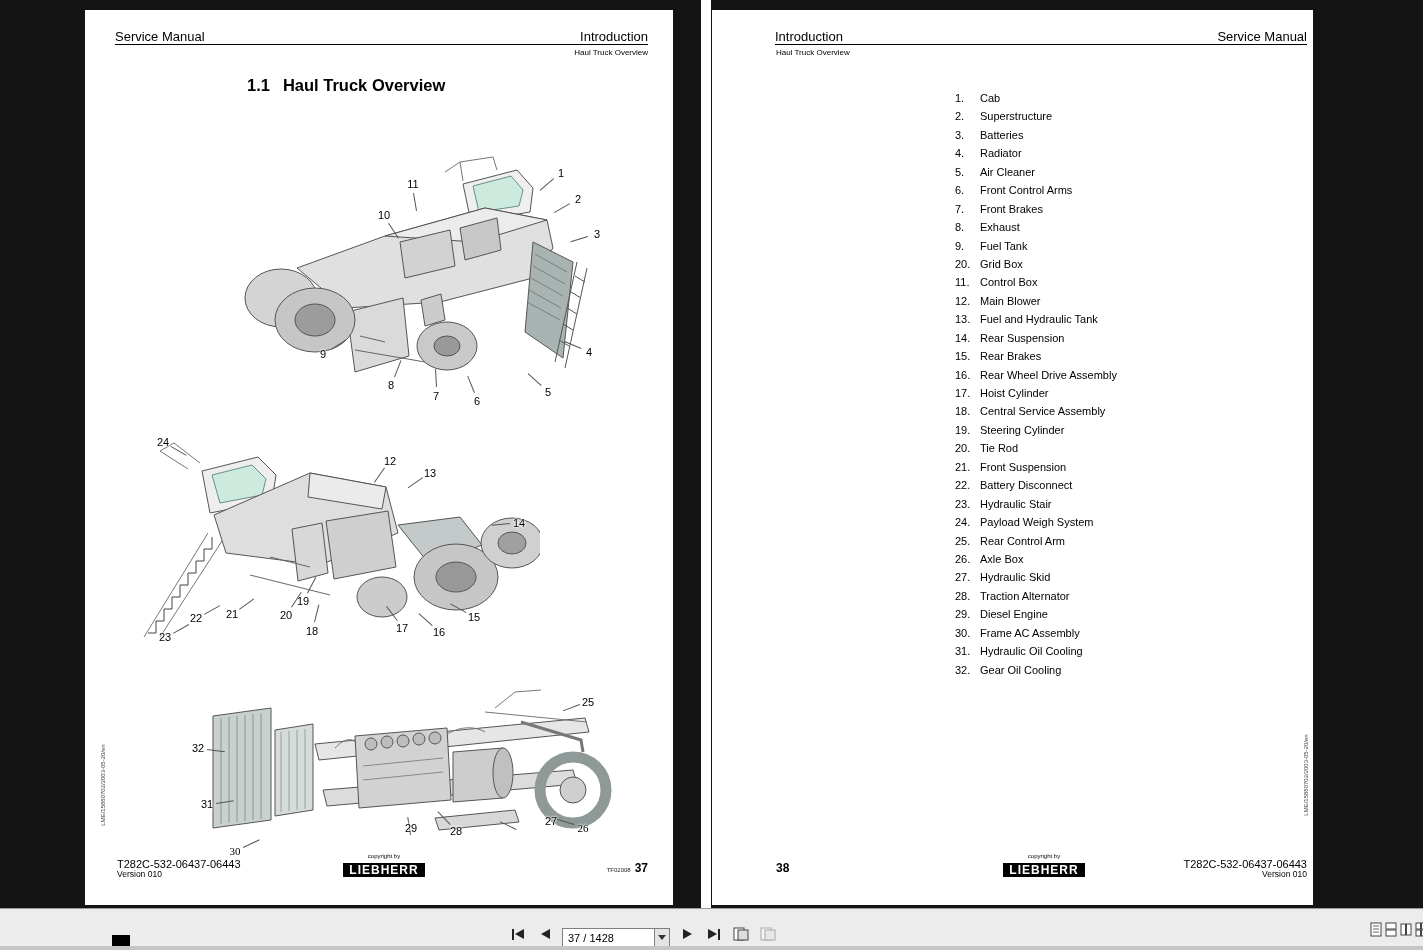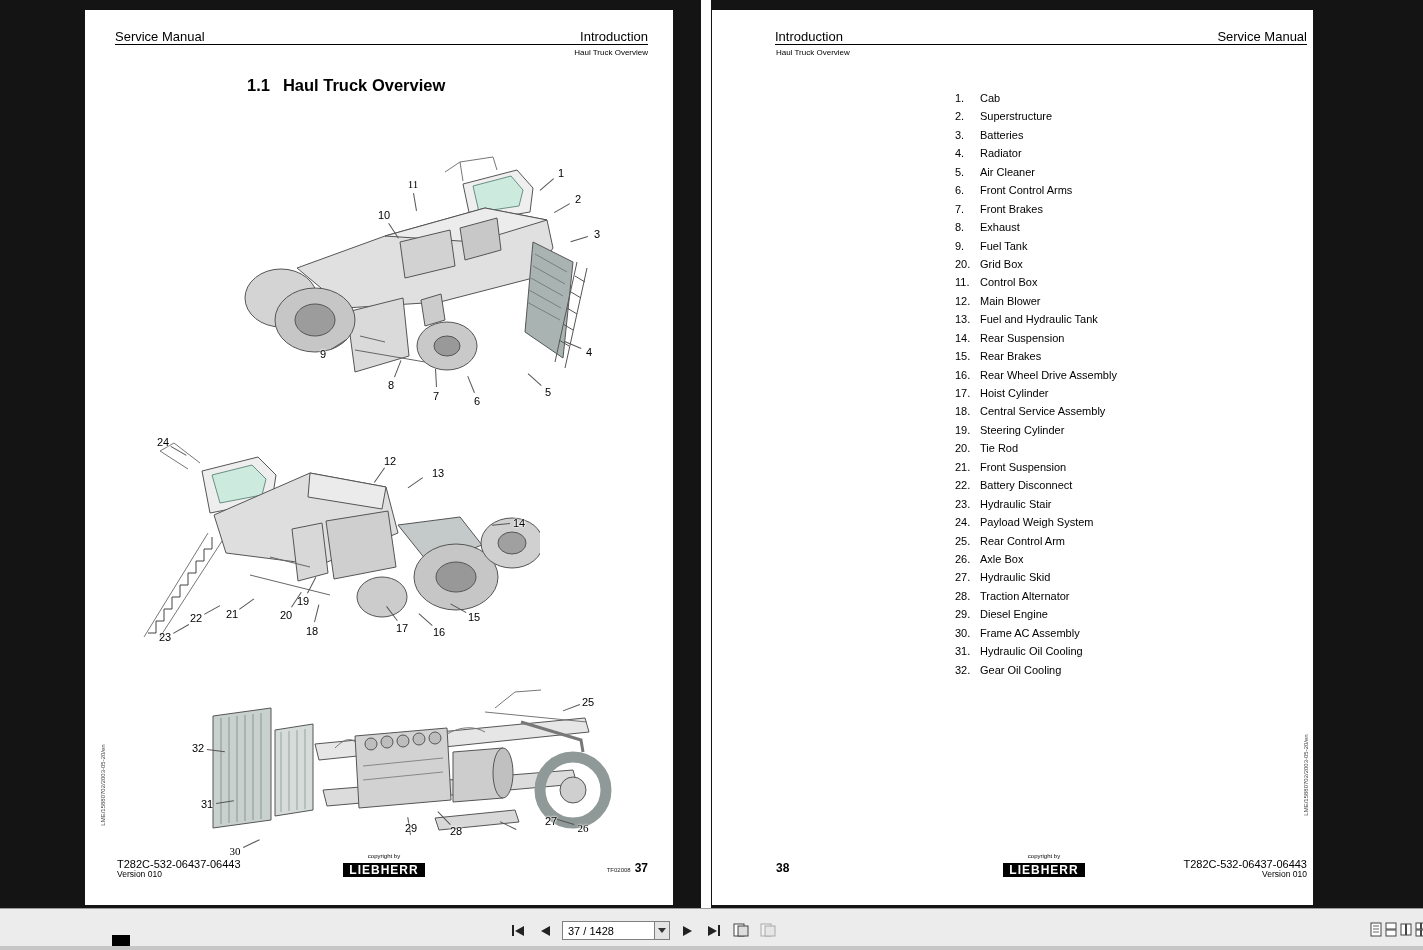--- a/index.html
+++ b/index.html
@@ -89,21 +89,21 @@
   #nav-group { position:absolute; left:508px; top:12px; display:flex; align-items:center; gap:7px; }
   .nav-btn {
     width:20px; height:18px; display:flex; align-items:center; justify-content:center;
     background:transparent; border:none; cursor:pointer; gap:1px;
   }
   .tri-l { width:0; height:0; border-top:5px solid transparent; border-bottom:5px solid transparent; border-right:9px solid #222; }
   .tri-r { width:0; height:0; border-top:5px solid transparent; border-bottom:5px solid transparent; border-left:9px solid #222; }
   .vbar { width:2px; height:11px; background:#222; }
   #page-combo {
     width:108px; height:19px; background:#fff; border:1px solid #7f7f7f;
-    display:flex; align-items:center; cursor:pointer;
+    display:flex; align-items:center; cursor:pointer;margin-top:7px;
   }
   #page-combo .combo-text { flex:1; font-size:11px; padding-left:5px; }
   #page-combo .combo-arrow {
     width:15px; height:100%; background:#e4e4e4; border-left:1px solid #7f7f7f;
     display:flex; align-items:center; justify-content:center;
   }
   .tri-d { width:0; height:0; border-left:4px solid transparent; border-right:4px solid transparent; border-top:5px solid #333; }
   .tool-icon { width:20px; height:16px; display:flex; align-items:center; justify-content:center; background:transparent; border:none; cursor:pointer; }
   #layout-group { position:absolute; left:1370px; top:13px; display:flex; align-items:center; gap:3px; }
   .layout-btn { background:transparent; border:none; cursor:pointer; width:12px; height:15px; padding:0; }
@@ -139,21 +139,21 @@
         <path d="M186,150 L206,144 L210,170 L190,176 Z" fill="#cccccc"></path>
         <ellipse cx="46" cy="148" rx="36" ry="29" fill="#d4d4d4"></ellipse>
         <ellipse cx="80" cy="170" rx="40" ry="32" fill="#c6c6c6"></ellipse>
         <ellipse cx="80" cy="170" rx="20" ry="16" fill="#9c9c9c"></ellipse>
         <ellipse cx="212" cy="196" rx="30" ry="24" fill="#c9c9c9"></ellipse>
         <ellipse cx="212" cy="196" rx="13" ry="10" fill="#999999"></ellipse>
         <path d="M120,200 L190,212 M125,186 L150,192" fill="none" stroke="#666"></path>
       </g>
     </svg>
   <div class="leader" style="left: 179.494px; top: 42.8752px; width: 18px; transform: rotate(1.40404rad);"></div>
-      <span class="callout" style="left: 178px; top: 34px; font-family: Liberation Serif, serif;">11</span>
+      <span class="callout" style="left: 178px; top: 34px;">11</span>
       <div class="leader" style="left: 153.943px; top: 72.5213px; width: 18px; transform: rotate(0.989416rad);"></div>
       <span class="callout" style="left: 149px; top: 65px;">10</span>
       <div class="leader" style="left: 319.159px; top: 28.8485px; width: 18px; transform: rotate(2.43423rad);"></div>
       <span class="callout" style="left: 326px; top: 23px;">1</span>
       <div class="leader" style="left: 335.218px; top: 53.5218px; width: 18px; transform: rotate(2.6152rad);"></div>
       <span class="callout" style="left: 343px; top: 49px;">2</span>
       <div class="leader" style="left: 353.392px; top: 86.6287px; width: 18px; transform: rotate(2.8452rad);"></div>
       <span class="callout" style="left: 362px; top: 84px;">3</span>
       <div class="leader" style="left: 345.706px; top: 198.505px; width: 18px; transform: rotate(-2.74279rad);"></div>
       <span class="callout" style="left: 354px; top: 202px;">4</span>
@@ -188,21 +188,21 @@
         <ellipse cx="382" cy="118" rx="14" ry="11" fill="#a0a0a0"></ellipse>
         <ellipse cx="252" cy="172" rx="25" ry="20" fill="#cccccc"></ellipse>
         <path d="M120,150 L200,170 M140,132 L180,142" fill="none" stroke="#666"></path>
       </g>
     </svg>
   <div class="leader" style="left: 40.8198px; top: 21.4555px; width: 18px; transform: rotate(0.517893rad);"></div>
       <span class="callout" style="left: 33px; top: 17px;">24</span>
       <div class="leader" style="left: 254.858px; top: 43.3862px; width: 18px; transform: rotate(2.17897rad);"></div>
       <span class="callout" style="left: 260px; top: 36px;">12</span>
       <div class="leader" style="left: 292.645px; top: 53.1871px; width: 18px; transform: rotate(2.52734rad);"></div>
-      <span class="callout" style="left: 300px; top: 48px; margin-left: 8px;">13</span>
+      <span class="callout" style="left: 300px; top: 48px;">13</span>
       <div class="leader" style="left: 380.038px; top: 98.828px; width: 18px; transform: rotate(3.04946rad);"></div>
       <span class="callout" style="left: 389px; top: 98px;">14</span>
       <div class="leader" style="left: 336.127px; top: 187.639px; width: 18px; transform: rotate(-2.63572rad);"></div>
       <span class="callout" style="left: 344px; top: 192px;">15</span>
       <div class="leader" style="left: 302.259px; top: 201.037px; width: 18px; transform: rotate(-2.41734rad);"></div>
       <span class="callout" style="left: 309px; top: 207px;">16</span>
       <div class="leader" style="left: 266.548px; top: 195.839px; width: 18px; transform: rotate(-2.22153rad);"></div>
       <span class="callout" style="left: 272px; top: 203px;">17</span>
       <div class="leader" style="left: 184.205px; top: 197.274px; width: 18px; transform: rotate(-1.32323rad);"></div>
       <span class="callout" style="left: 182px; top: 206px;">18</span>

